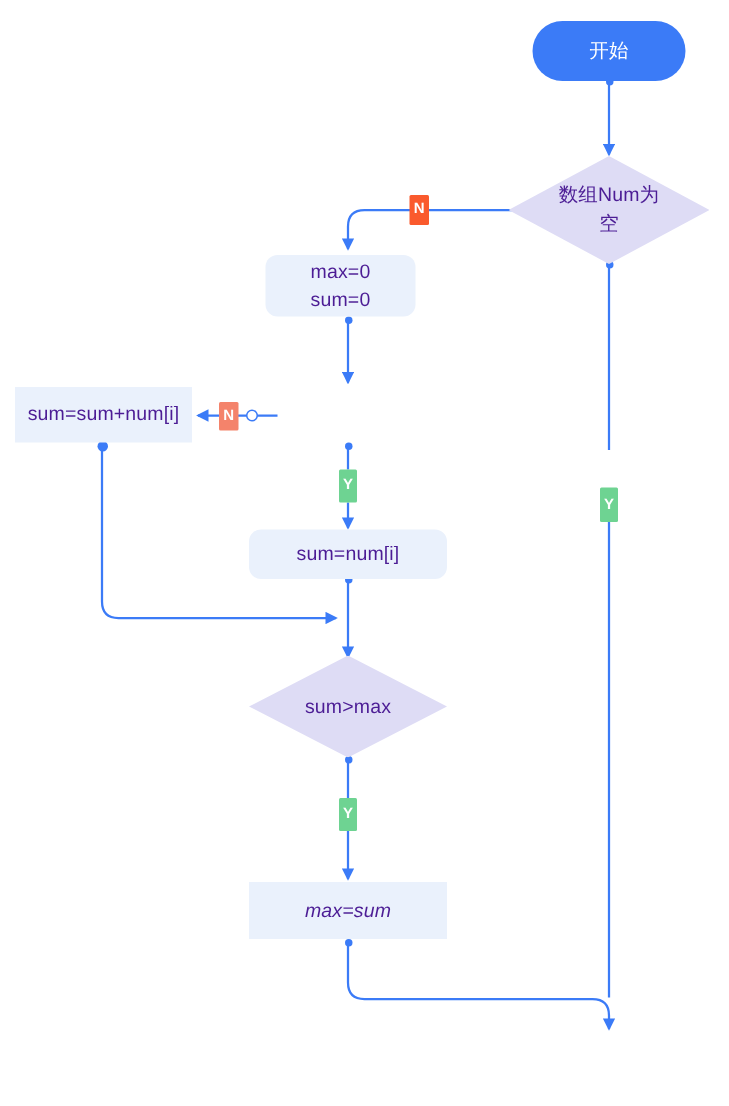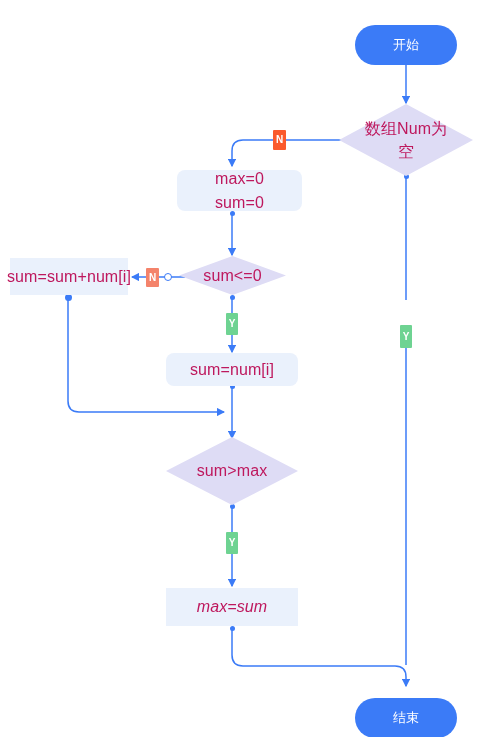--- a/index.html
+++ b/index.html
@@ -27,32 +27,31 @@
     height: 737px;
     pointer-events: none;
   }
   .node {
     position: absolute;
     box-sizing: border-box;
     display: flex;
     align-items: center;
     justify-content: center;
     text-align: center;
-    color: #be185d;
-    font-size: 16px;
+    color: #4c1d95;
+    font-size: 13px;
     line-height: 1.45;
     white-space: pre-line;
     letter-spacing: 0.1px;
   }
   .terminator {
     background: #3b7bf7;
     color: #ffffff;
     border-radius: 22px;
     font-size: 13px;
-    margin-top: 11px;
   }
   .process-round {
     background: #eaf1fc;
     border-radius: 8px;
   }
   .process-sharp {
     background: #eaf1fc;
     border-radius: 0px;
     align-items: center;
   }
@@ -162,50 +161,43 @@
   <div class="node terminator" style="left:355px; top:14px; width:102px; height:40px;">
     <span>开始</span>
   </div>
 
   <div class="node decision" style="left:339px; top:104px; width:134px; height:72px;">
     <span class="dia-shape"></span>
     <span class="dia-label">数组Num为
 空</span>
   </div>
 
-  <div class="node process-round" style="left:177px; top:170px; width:125px; height:41px;">
+  <div class="node process-round" style="left:177px; top:170px; width:100px; height:41px;">
     <span>max=0
 sum=0</span>
   </div>
 
-  <div class="node decision" style="left:179px; top:256px; width:107px; height:39px;">
-    <span class="dia-shape"></span>
-    <span class="dia-label">sum&lt;=0</span>
-  </div>
 
   <div class="node process-sharp" style="left:10px; top:258px; width:118px; height:37px;">
     <span>sum=sum+num[i]</span>
   </div>
 
   <div class="node decision" style="left:166px; top:437px; width:132px; height:68px;">
     <span class="dia-shape"></span>
     <span class="dia-label">sum&gt;max</span>
   </div>
 
   <div class="node process-round" style="left:166px; top:353px; width:132px; height:33px;">
     <span>sum=num[i]</span>
   </div>
 
   <div class="node process-sharp" style="left:166px; top:588px; width:132px; height:38px;font-style:italic;">
     <span>max=sum</span>
   </div>
 
-  <div class="node terminator" style="left:355px; top:687px; width:102px; height:40px;">
-    <span>结束</span>
-  </div>
 
   <div class="edge-label label-n-strong" style="left:273px; top:130px; width:13px; height:20px;">
     <span>N</span>
   </div>
 
   <div class="edge-label label-y" style="left:400px; top:325px; width:12px; height:23px;">
     <span>Y</span>
   </div>
 
   <div class="edge-label label-n-soft" style="left:146px; top:268px; width:13px; height:19px;">

